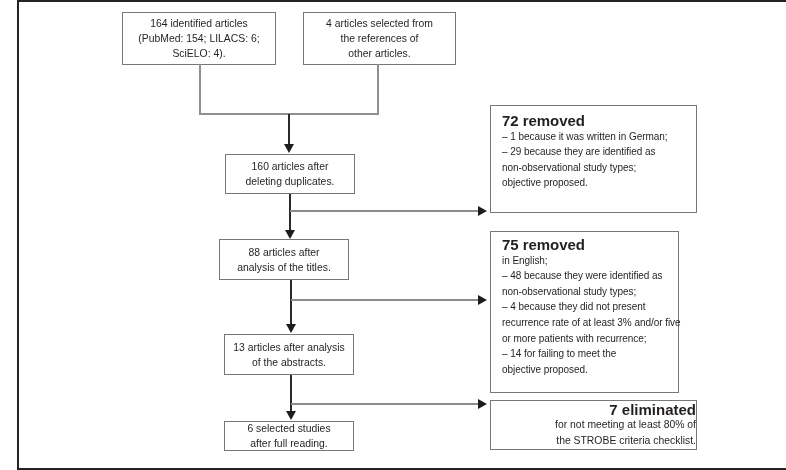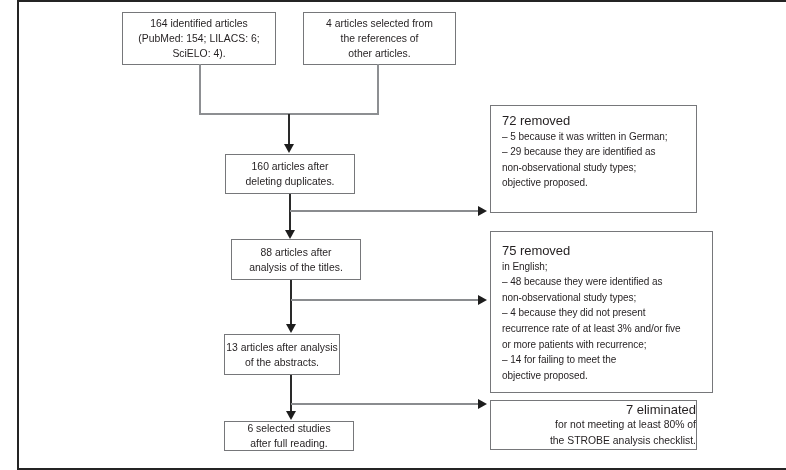--- a/index.html
+++ b/index.html
@@ -37,22 +37,22 @@
   .box.left-text {
     font-size: 10px;
     line-height: 15.6px;
     padding: 5px 4px 0 11px;
     letter-spacing: -0.05px;
   }
   .box .ln {
     white-space: nowrap;
   }
   .hdr {
-    font-weight: normal;
-    font-size: 13px;
+    font-weight: bold;
+    font-size: 15px;
   }
   .seg {
     position: absolute;
   }
   .v-gray { width: 1.5px; background: #8d8f92; }
   .h-gray { height: 1.5px; background: #8d8f92; }
   .v-dark { width: 2px; background: #2a2a2a; }
   .h-branch { height: 2px; background: #8a8c8f; }
   .ah-down {
     position: absolute;
@@ -98,62 +98,62 @@
     <div class="ln">deleting duplicates.</div>
   </div>
 
   <div class="seg v-dark" style="left:270px; top:192px; height:37px;"></div>
   <div class="ah-down" style="left:266px; top:228px;"></div>
   <div class="seg h-branch" style="left:271px; top:208px; width:188px;"></div>
   <div class="ah-right" style="left:459px; top:204px;"></div>
 
   <div class="box left-text" style="left:471px; top:103px; width:207px; height:108px; padding-top:7px;">
     <div class="ln hdr">72 removed</div>
-    <div class="ln">– 5 because it was written in German;</div>
+    <div class="ln">– 1 because it was written in German;</div>
     <div class="ln">– 29 because they are identified as</div>
     <div class="ln">non-observational study types;</div>
     <div class="ln">objective proposed.</div>
   </div>
 
-  <div class="box center" style="left:212px; top:237px; width:130px; height:41px;">
+  <div class="box center" style="left:200px; top:237px; width:130px; height:41px;">
     <div class="ln">88 articles after</div>
     <div class="ln">analysis of the titles.</div>
   </div>
 
   <div class="seg v-dark" style="left:271px; top:278px; height:45px;"></div>
   <div class="ah-down" style="left:267px; top:322px;"></div>
   <div class="seg h-branch" style="left:272px; top:297px; width:187px;"></div>
   <div class="ah-right" style="left:459px; top:293px;"></div>
 
-  <div class="box left-text" style="left:471px; top:229px; width:223px; height:162px; padding-top:11px;">
+  <div class="box left-text" style="left:471px; top:229px; width:189px; height:162px; padding-top:5px;">
     <div class="ln hdr">75 removed</div>
     <div class="ln">in English;</div>
     <div class="ln">– 48 because they were identified as</div>
     <div class="ln">non-observational study types;</div>
     <div class="ln">– 4 because they did not present</div>
     <div class="ln">recurrence rate of at least 3% and/or five</div>
     <div class="ln">or more patients with recurrence;</div>
     <div class="ln">– 14 for failing to meet the</div>
     <div class="ln">objective proposed.</div>
   </div>
 
-  <div class="box center" style="left:205px; top:332px; width:116px; height:41px;">
+  <div class="box center" style="left:205px; top:332px; width:130px; height:41px;">
     <div class="ln">13 articles after analysis</div>
     <div class="ln">of the abstracts.</div>
   </div>
 
   <div class="seg v-dark" style="left:271px; top:373px; height:37px;"></div>
   <div class="ah-down" style="left:267px; top:409px;"></div>
   <div class="seg h-branch" style="left:272px; top:401px; width:187px;"></div>
   <div class="ah-right" style="left:459px; top:397px;"></div>
 
   <div class="box center" style="left:471px; top:398px; width:207px; height:50px; font-size:10.4px; line-height:15.6px;align-items:flex-end;">
     <div class="ln hdr">7 eliminated</div>
     <div class="ln">for not meeting at least 80% of</div>
-    <div class="ln">the STROBE analysis checklist.</div>
+    <div class="ln">the STROBE criteria checklist.</div>
   </div>
 
   <div class="box center" style="left:205px; top:419px; width:130px; height:30px;">
     <div class="ln">6 selected studies</div>
     <div class="ln">after full reading.</div>
   </div>
 
 </div>
 
 </body></html>

